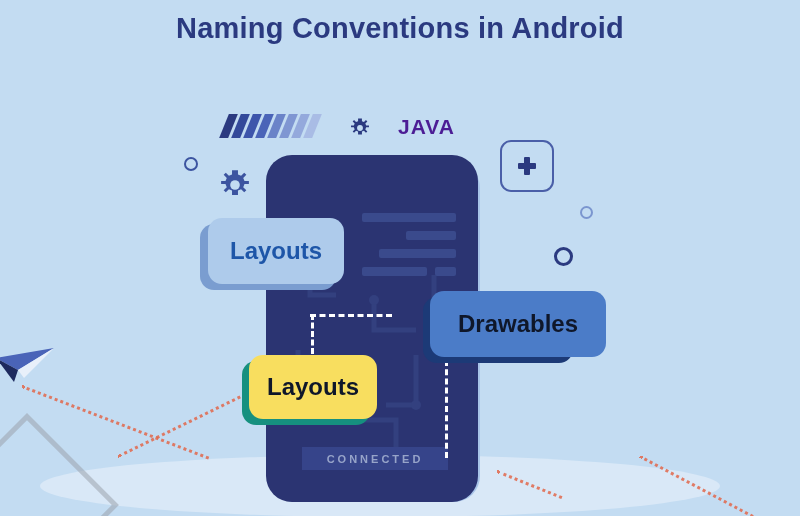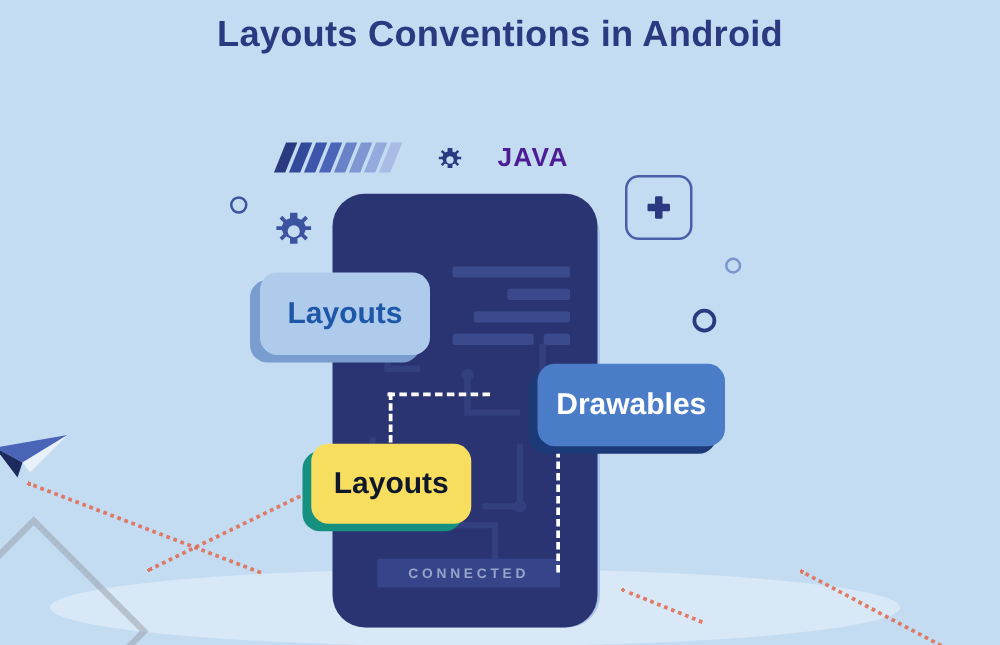--- a/index.html
+++ b/index.html
@@ -294,24 +294,24 @@
     left: 200px;
     top: 224px;
     width: 136px;
     height: 66px;
     background: #7a9dd0;
   }
 
   .card-drawables {
     left: 430px;
     top: 291px;
-    width: 150px;
+    width: 176px;
     height: 66px;
     background: #4b7cc8;
-    color: #ffffff;
+    color: #0f172a;
     font-size: 24px;
   }
   .shadow-drawables {
     left: 423px;
     top: 297px;
     width: 150px;
     height: 66px;
     background: #1c3a77;
   }
 
@@ -330,21 +330,21 @@
     width: 128px;
     height: 64px;
     background: #16907f;
   }
 </style>
 </head>
 <body>
 
 <div id="stage">
 
-  <div id="page-title">Layouts Conventions in Android</div>
+  <div id="page-title">Naming Conventions in Android</div>
 
   <div class="bg-ellipse"></div>
 
   <div class="diamond-outline"></div>
 
   <svg class="paper-plane" viewBox="0 0 62 40">
     <polygon points="0,10 58,0 22,22" fill="#4a64b8"></polygon>
     <polygon points="0,10 22,22 18,34" fill="#1d2a5e"></polygon>
     <polygon points="22,22 58,0 28,30" fill="#e8f0fa"></polygon>
   </svg>

